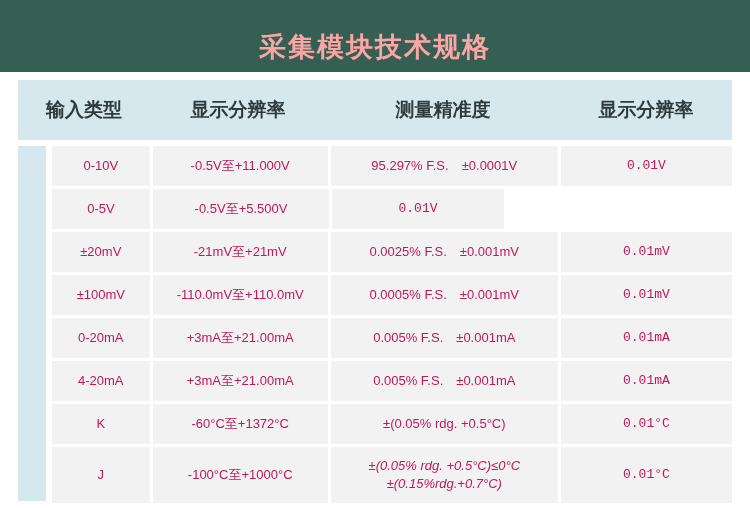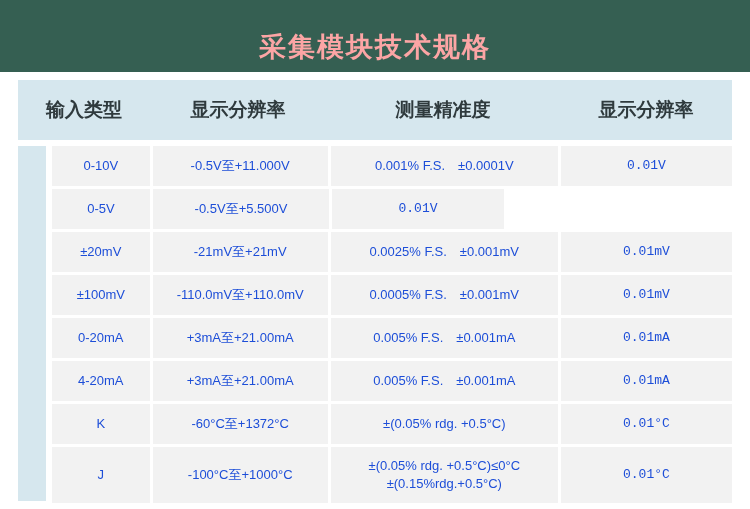--- a/index.html
+++ b/index.html
@@ -87,39 +87,39 @@
     display: flex;
     align-items: stretch;
     margin-bottom: 3px;
   }
   .cell {
     background: #f2f2f2;
     display: flex;
     align-items: center;
     justify-content: center;
     text-align: center;
-    color: #1d4ed8;
+    color: #be185d;
     font-size: 13px;
     line-height: 1.35;
     margin-right: 3px;
     padding: 0 2px;
     box-sizing: border-box;
   }
   .cell:last-child { margin-right: 0; font-family: Liberation Mono, monospace; }
 
   .rc0 { width: 98px; }
   .rc1 { width: 176px; }
   .rc2 { width: 228px; }
   .rc3 { width: 172px; }
 
   .h-normal { height: 40px; }
   .h-tall { height: 56px; }
 
   .cell .lines { display: block; }
-  .cell .lines span { display: block; }
+  .cell .lines span { display: block; font-style: italic; }
 </style>
 </head>
 <body>
 
 <div class="page">
 
   <div class="banner">
     <div class="banner-title">采集模块技术规格</div>
   </div>
 
@@ -131,21 +131,21 @@
       <div class="head-cell c2">测量精准度</div>
       <div class="head-cell c3">显示分辨率</div>
     </div>
 
     <div class="side-bar"></div>
 
     <div class="rows" id="rows-container">
         <div class="row">
           <div class="cell rc0 h-normal">0-10V</div>
           <div class="cell rc1 h-normal">-0.5V至+11.000V</div>
-          <div class="cell rc2 h-normal">0.001% F.S.　±0.0001V</div>
+          <div class="cell rc2 h-normal">95.297% F.S.　±0.0001V</div>
           <div class="cell rc3 h-normal">0.01V</div>
         </div>
         <div class="row">
           <div class="cell rc0 h-normal">0-5V</div>
           <div class="cell rc1 h-normal">-0.5V至+5.500V</div>
           <div class="cell rc3 h-normal">0.01V</div>
         </div>
         <div class="row">
           <div class="cell rc0 h-normal">±20mV</div>
           <div class="cell rc1 h-normal">-21mV至+21mV</div>
@@ -175,21 +175,21 @@
           <div class="cell rc1 h-normal">-60°C至+1372°C</div>
           <div class="cell rc2 h-normal">±(0.05% rdg. +0.5°C)</div>
           <div class="cell rc3 h-normal">0.01°C</div>
         </div>
         <div class="row">
           <div class="cell rc0 h-tall">J</div>
           <div class="cell rc1 h-tall">-100°C至+1000°C</div>
           <div class="cell rc2 h-tall">
             <span class="lines">
               <span>±(0.05% rdg. +0.5°C)≤0°C</span>
-              <span>±(0.15%rdg.+0.5°C)</span>
+              <span>±(0.15%rdg.+0.7°C)</span>
             </span>
           </div>
           <div class="cell rc3 h-tall">0.01°C</div>
         </div>
       </div>
 
   </div>
 </div>
 
 </body></html>

